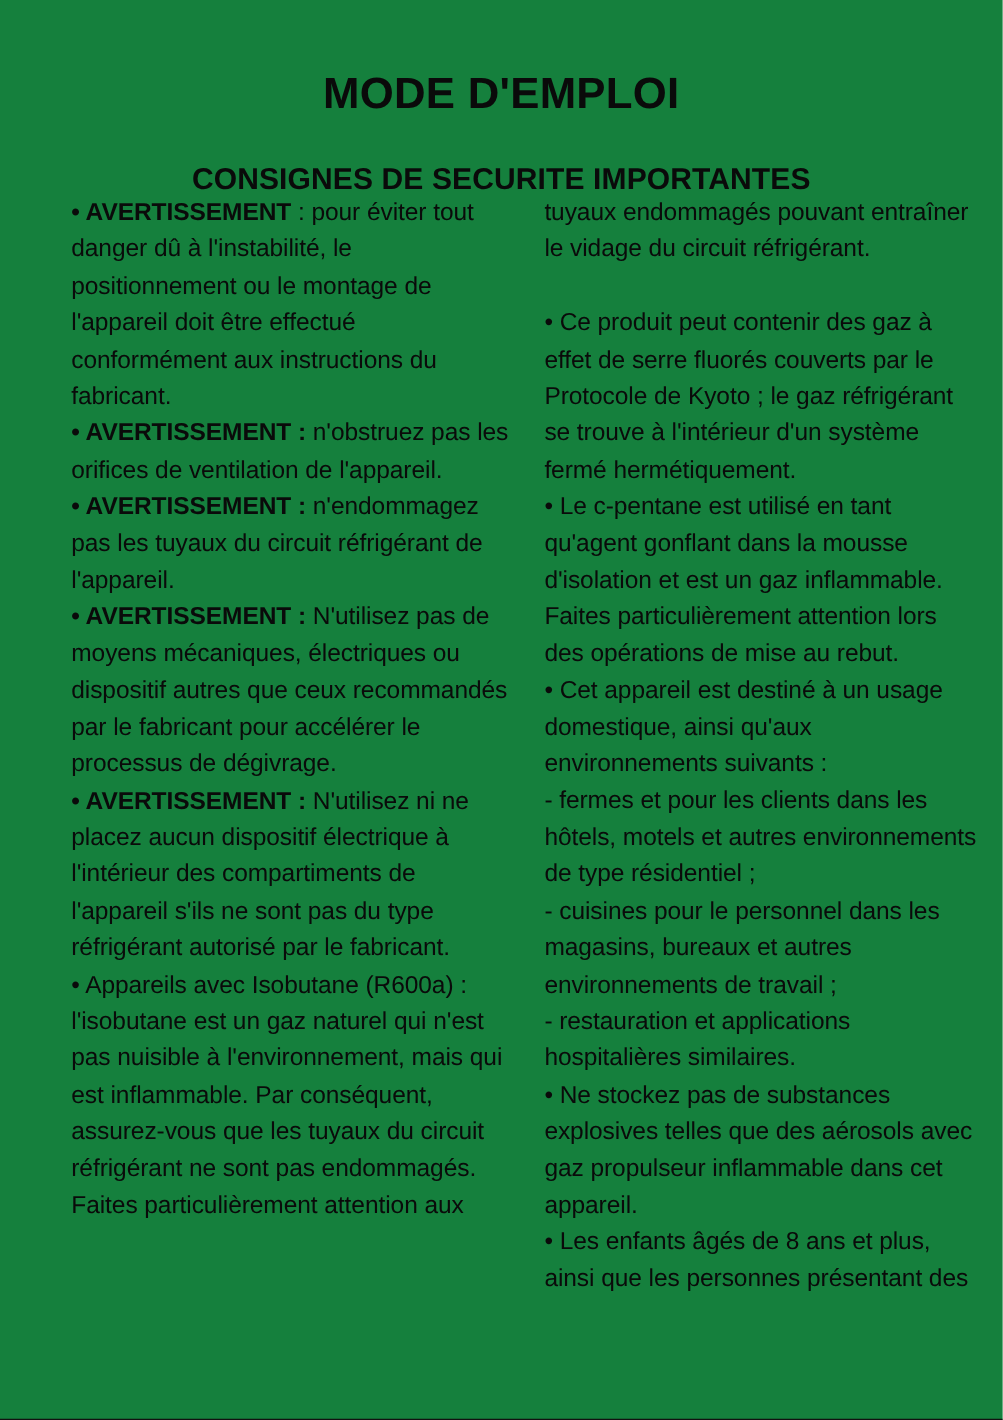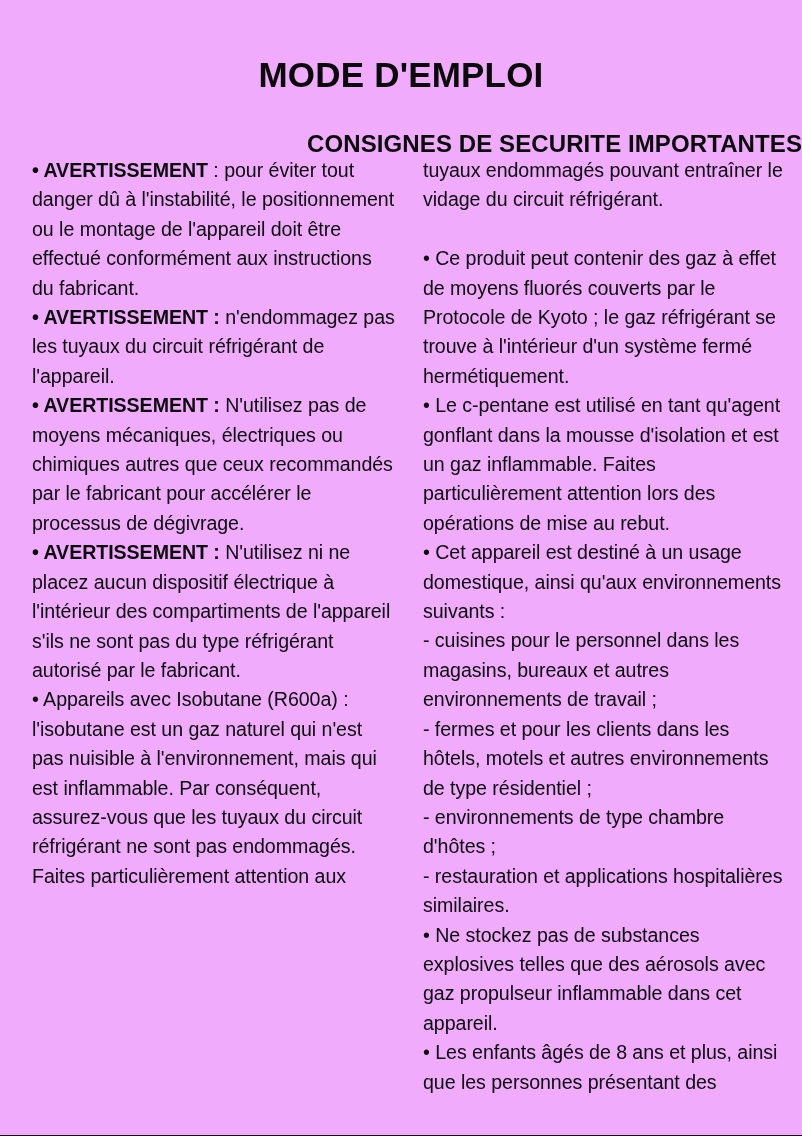--- a/index.html
+++ b/index.html
@@ -15,21 +15,21 @@
     font-family: "Liberation Sans", sans-serif;
     color: #0a0a0a;
     -webkit-font-smoothing: antialiased;
   }
 
   .page {
     position: relative;
     width: 802px;
     height: 1136px;
     box-sizing: border-box;
-    background: #f0abfc;
+    background: #15803d;
     border-bottom: 1.6px solid #111111;
   }
 
   
   .title-main {
     position: absolute;
     top: 32px;
     left: 0;
     width: 802px;
     text-align: center;
@@ -38,21 +38,21 @@
     letter-spacing: 0.2px;
     line-height: 40px;
     white-space: nowrap;
   }
 
   .title-sub {
     position: absolute;
     top: 110px;
     left: 0;
     width: 802px;
-    text-align: right;
+    text-align: center;
     font-size: 24px;
     font-weight: 700;
     letter-spacing: 0.1px;
     line-height: 28px;
     white-space: nowrap;
   }
 
   
   .columns {
     position: absolute;
@@ -70,20 +70,21 @@
     font-size: 19.6px;
     line-height: 29.4px;
     letter-spacing: -0.05px;
     word-spacing: 0px;
   }
 
   .column-left {
     width: 417px;
     padding-left: 32px;
     padding-right: 22px;
+    margin-left: 25px;
   }
 
   .column-right {
     width: 385px;
     padding-left: 6px;
     padding-right: 16px;
   }
 
   .para {
     margin: 0;
@@ -106,34 +107,34 @@
 <div class="page">
 
   <h1 class="title-main">MODE D'EMPLOI</h1>
 
   <h2 class="title-sub">CONSIGNES DE SECURITE IMPORTANTES</h2>
 
   <div class="columns">
 
     <div class="column column-left">
         <p class="para"><span class="lead">• AVERTISSEMENT</span><span> : pour éviter tout danger dû à l'instabilité, le positionnement ou le montage de l'appareil doit être effectué conformément aux instructions du fabricant.</span></p>
+        <p class="para"><span class="lead">• AVERTISSEMENT :</span><span> n'obstruez pas les orifices de ventilation de l'appareil.</span></p>
         <p class="para"><span class="lead">• AVERTISSEMENT :</span><span> n'endommagez pas les tuyaux du circuit réfrigérant de l'appareil.</span></p>
-        <p class="para"><span class="lead">• AVERTISSEMENT :</span><span> N'utilisez pas de moyens mécaniques, électriques ou chimiques autres que ceux recommandés par le fabricant pour accélérer le processus de dégivrage.</span></p>
+        <p class="para"><span class="lead">• AVERTISSEMENT :</span><span> N'utilisez pas de moyens mécaniques, électriques ou dispositif autres que ceux recommandés par le fabricant pour accélérer le processus de dégivrage.</span></p>
         <p class="para"><span class="lead">• AVERTISSEMENT :</span><span> N'utilisez ni ne placez aucun dispositif électrique à l'intérieur des compartiments de l'appareil s'ils ne sont pas du type réfrigérant autorisé par le fabricant.</span></p>
         <p class="para"><span>• Appareils avec Isobutane (R600a) : l'isobutane est un gaz naturel qui n'est pas nuisible à l'environnement, mais qui est inflammable. Par conséquent, assurez-vous que les tuyaux du circuit réfrigérant ne sont pas endommagés. Faites particulièrement attention aux</span></p>
       </div>
 
     <div class="column column-right">
         <p class="para"><span>tuyaux endommagés pouvant entraîner le vidage du circuit réfrigérant.</span></p>
-        <p class="para gap-before"><span>• Ce produit peut contenir des gaz à effet de moyens fluorés couverts par le Protocole de Kyoto ; le gaz réfrigérant se trouve à l'intérieur d'un système fermé hermétiquement.</span></p>
+        <p class="para gap-before"><span>• Ce produit peut contenir des gaz à effet de serre fluorés couverts par le Protocole de Kyoto ; le gaz réfrigérant se trouve à l'intérieur d'un système fermé hermétiquement.</span></p>
         <p class="para"><span>• Le c-pentane est utilisé en tant qu'agent gonflant dans la mousse d'isolation et est un gaz inflammable. Faites particulièrement attention lors des opérations de mise au rebut.</span></p>
         <p class="para"><span>• Cet appareil est destiné à un usage domestique, ainsi qu'aux environnements suivants :</span></p>
+        <p class="para"><span>- fermes et pour les clients dans les hôtels, motels et autres environnements de type résidentiel ;</span></p>
         <p class="para"><span>- cuisines pour le personnel dans les magasins, bureaux et autres environnements de travail ;</span></p>
-        <p class="para"><span>- fermes et pour les clients dans les hôtels, motels et autres environnements de type résidentiel ;</span></p>
-        <p class="para"><span>- environnements de type chambre d'hôtes ;</span></p>
         <p class="para"><span>- restauration et applications hospitalières similaires.</span></p>
         <p class="para"><span>• Ne stockez pas de substances explosives telles que des aérosols avec gaz propulseur inflammable dans cet appareil.</span></p>
         <p class="para"><span>• Les enfants âgés de 8 ans et plus, ainsi que les personnes présentant des</span></p>
       </div>
 
   </div>
 
 </div>
 
 </body></html>

